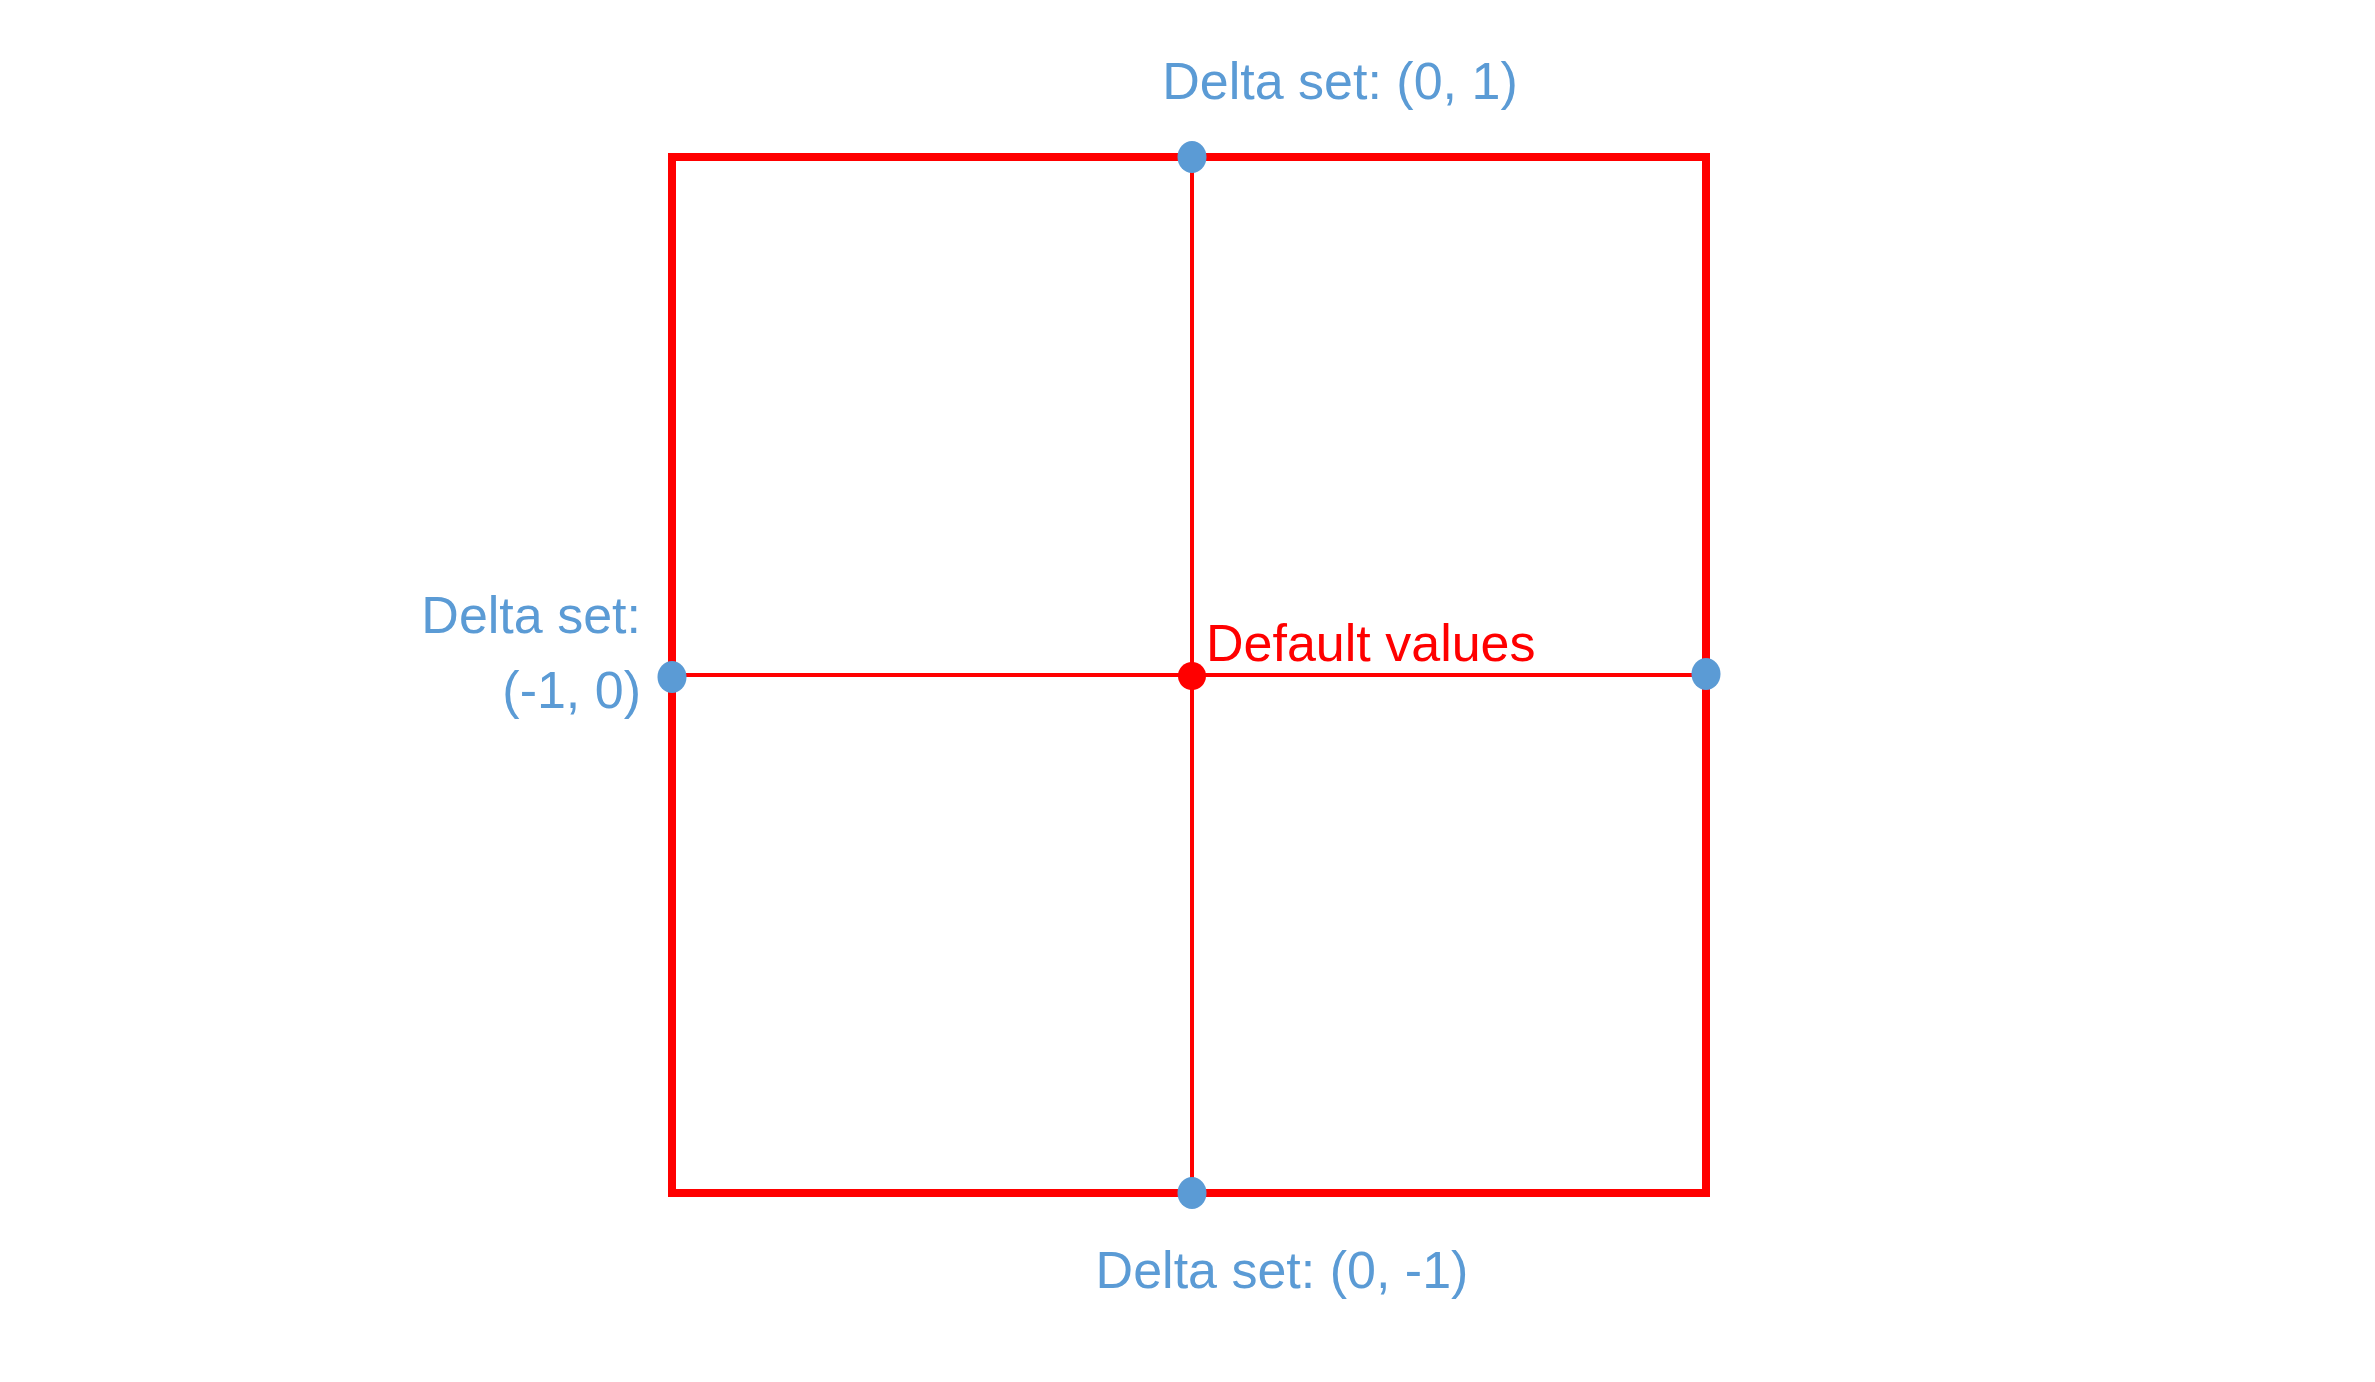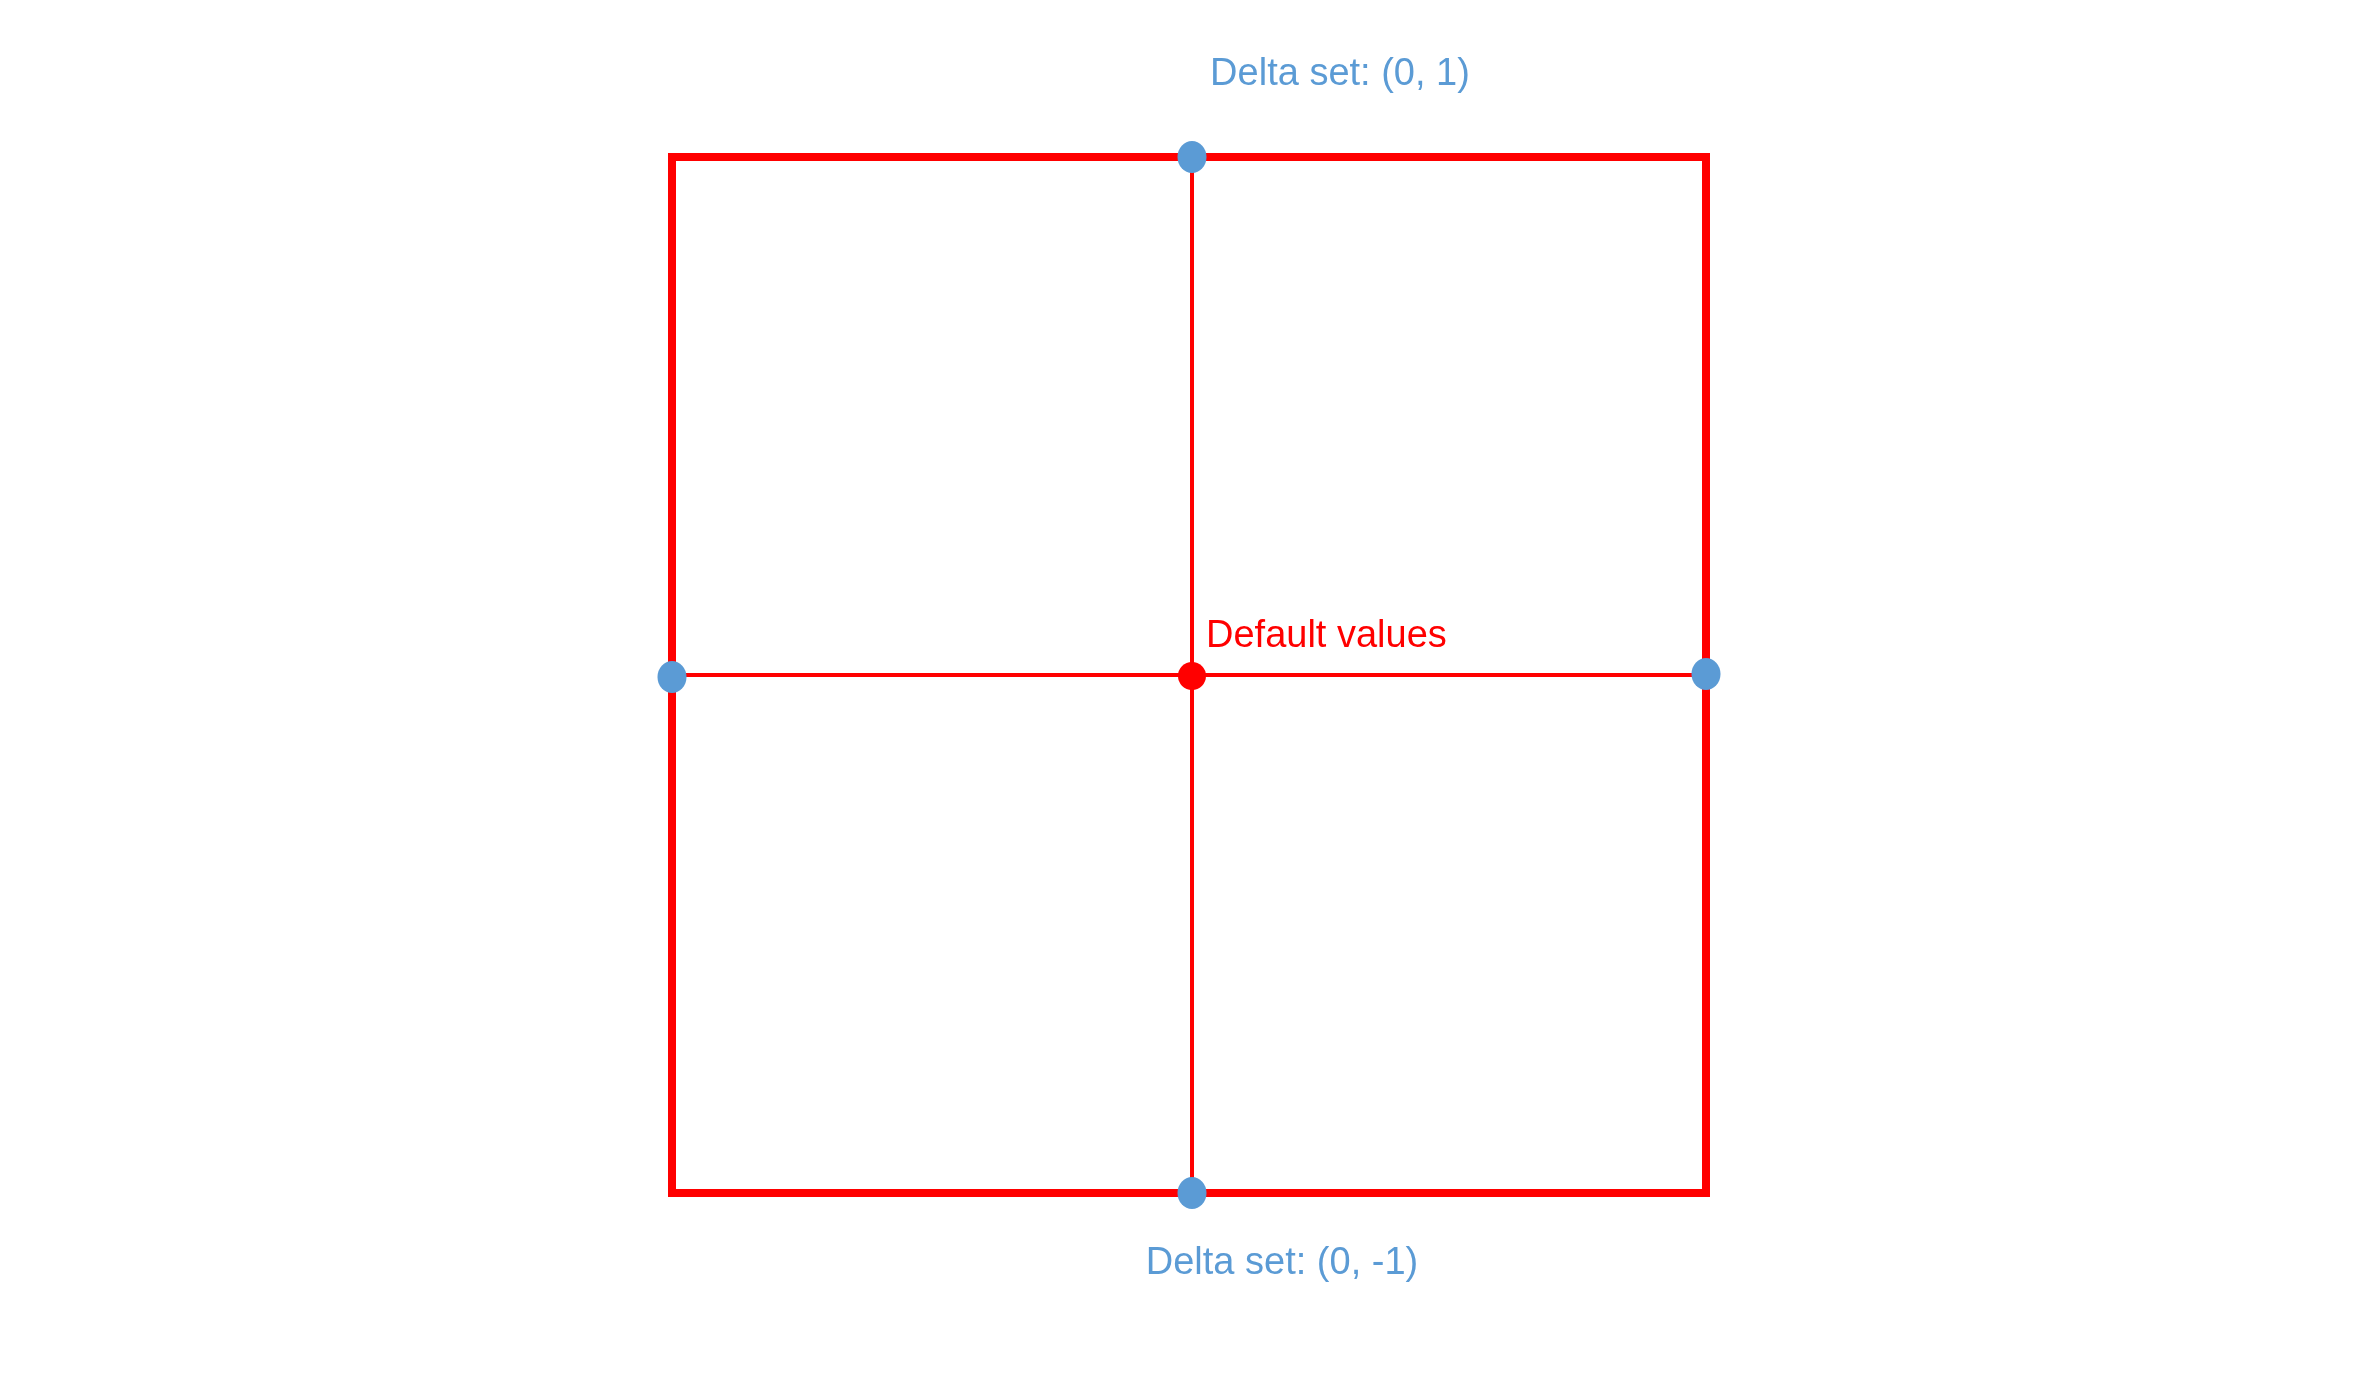--- a/index.html
+++ b/index.html
@@ -47,21 +47,21 @@
   .dot.blue { width: 29px; height: 32px; background: var(--blue); }
   .dot.red  { width: 28px; height: 28px; background: var(--red); }
   .dot.pos-top    { left: 1192px; top: 157px; }
   .dot.pos-bottom { left: 1192px; top: 1193px; }
   .dot.pos-left   { left: 672px;  top: 677px; }
   .dot.pos-right  { left: 1706px; top: 674px; }
   .dot.pos-center { left: 1192px; top: 676px; }
   
   .label {
     position: absolute;
-    font-size: 38px;
+    font-size: 52px;
     line-height: 1.2;
     color: var(--blue);
     white-space: nowrap;
   }
   .label.red { color: var(--red); }
   .label-top    { left: 1340px; top: 50px; transform: translateX(-50%); }
   .label-bottom { left: 1282px; top: 1239px; transform: translateX(-50%); }
   .label-right  { left: 1752px; top: 629px; }
   .label-left   { right: 1734px; top: 578px; text-align: right; line-height: 1.45; white-space: normal; }
   .label-center { left: 1206px; top: 580px; margin-top: 32px; }
@@ -79,16 +79,20 @@
   <span class="dot blue pos-bottom"></span>
   <span class="dot blue pos-left"></span>
   <span class="dot blue pos-right"></span>
   <span class="dot red pos-center"></span>
 
   <div class="label label-top">Delta set: (0, 1)</div>
 
 
   <div class="label label-bottom">Delta set: (0, -1)</div>
 
+  <div class="label label-left">
+    <div>Delta set:</div>
+    <div>(-1, 0)</div>
+  </div>
 
   <div class="label red label-center">Default values</div>
 
 </div>
 
 </body></html>

